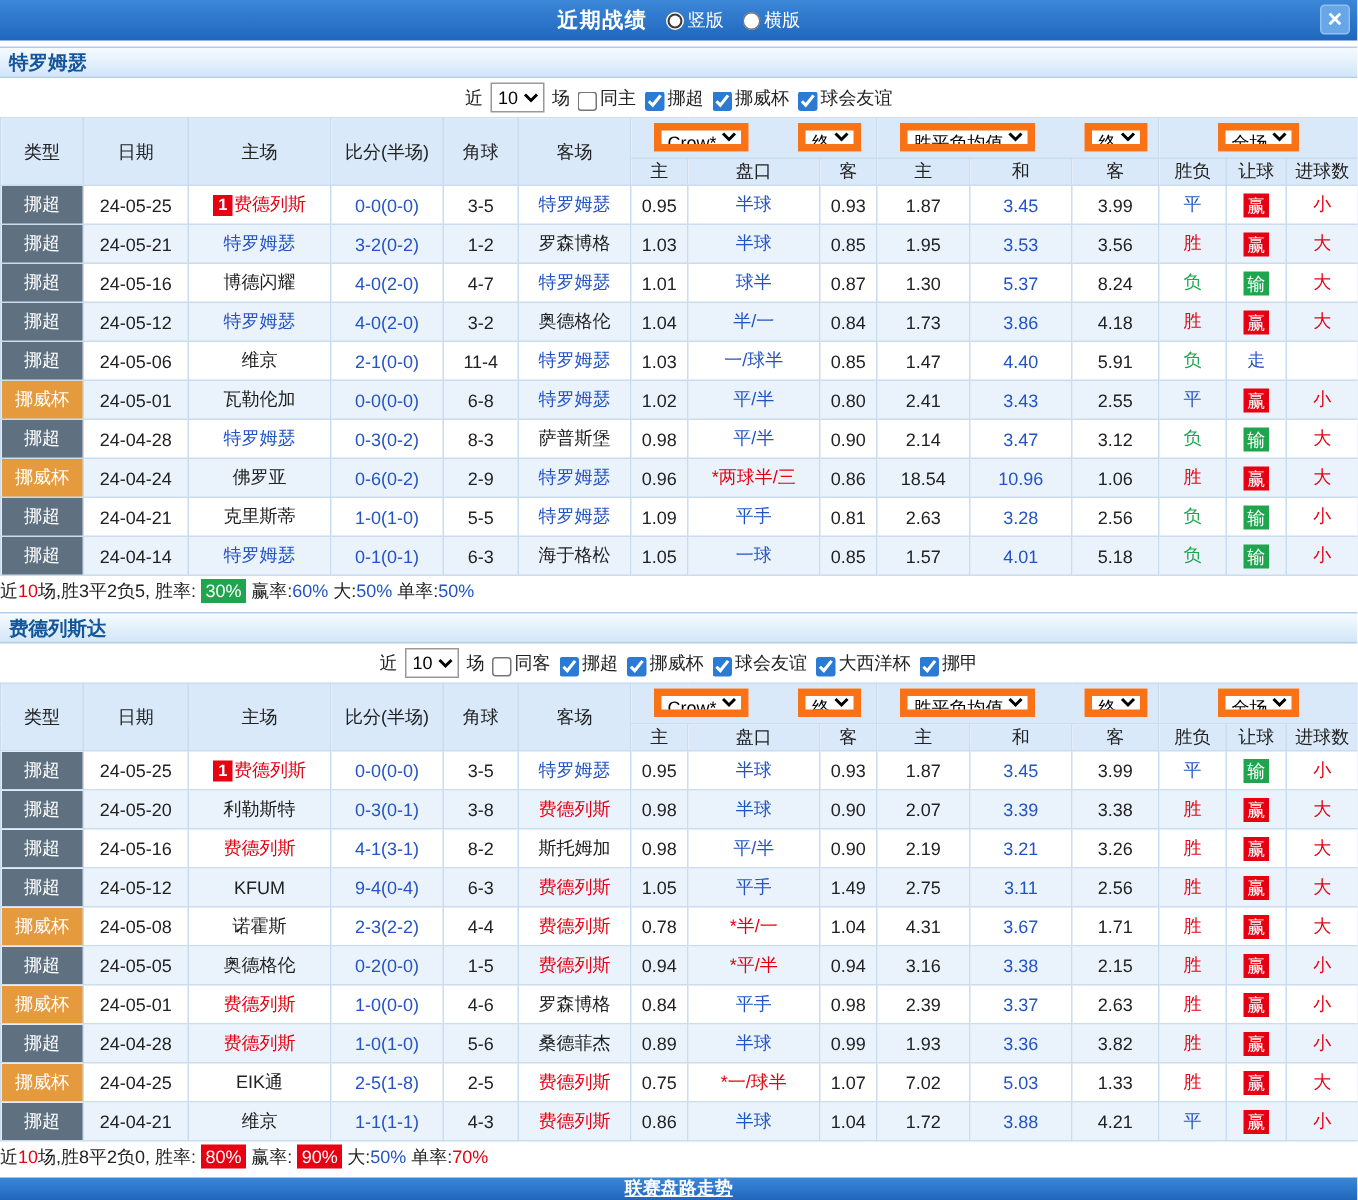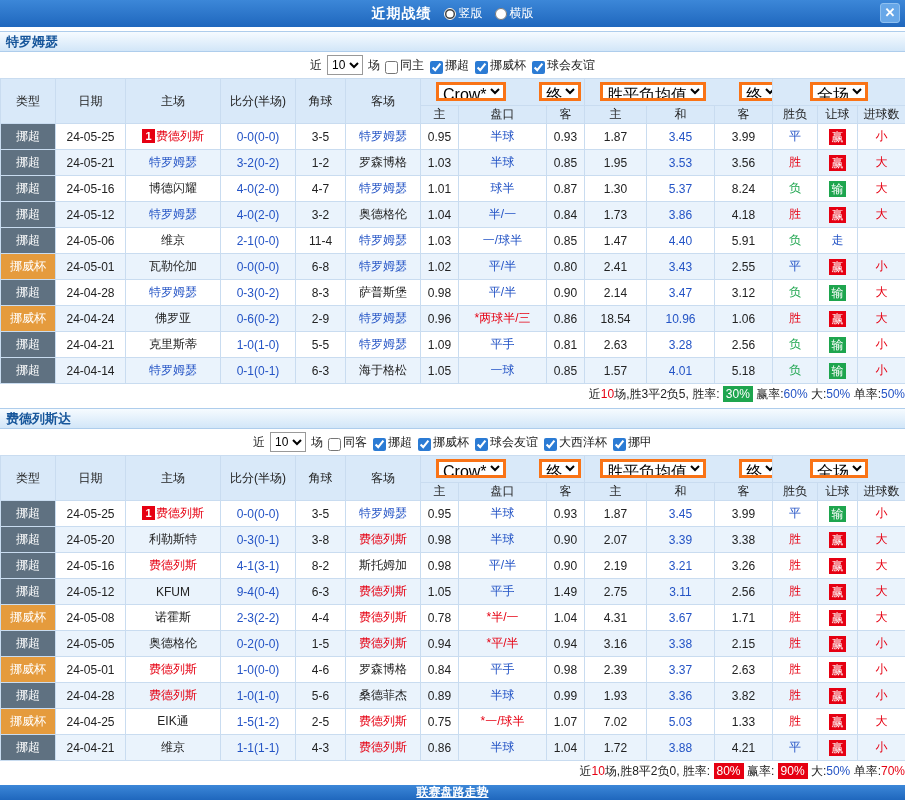--- a/index.html
+++ b/index.html
@@ -35,21 +35,21 @@
   .filter input { margin:0 1px 0 0; width:13px; height:13px; accent-color:#2b7bd4; }
   
   table { border-collapse:collapse; table-layout:fixed; width:905px; }
   th, td {
     border:1px solid #c9dcf0; text-align:center; padding:0;
     white-space:nowrap; overflow:hidden; font-weight:normal; font-size:12px;
   }
   thead th { background:#d9e9f9; color:#222; }
   thead tr.h1 th { height:27px; }
   thead tr.h2 th { height:18px; }
-  thead select { font-size:16px; height:19px; border:3px solid #f97316; background:#fff; margin:0 15px; }
+  thead select { font-size:12px; height:19px; border:5px solid #f97316; background:#fff; margin:0 15px; }
   tbody td { height:26px; background:#fff; }
   tbody tr.alt td { background:#eaf3fc; }
   td.type-super { background:#5f7181; color:#fff; }
   td.type-cup   { background:#e59b3d; color:#fff; }
   tbody tr.alt td.type-super { background:#5f7181; }
   tbody tr.alt td.type-cup { background:#e59b3d; }
   .c-red   { color:#e60012; }
   .c-blue  { color:#2353c5; }
   .c-green { color:#1ea54e; }
   .c-black { color:#222; }
@@ -57,21 +57,21 @@
     display:inline-block; min-width:17px; padding:1px 2px; color:#fff;
     font-size:12px; line-height:14px;
   }
   .badge-win  { background:#e60012; }
   .badge-lose { background:#1ea54e; }
   .rank-badge {
     display:inline-block; background:#e60012; color:#fff; width:13px; height:14px;
     line-height:14px; font-size:11px; margin-right:1px; font-weight:bold;
   }
   
-  .summary { height:20px; line-height:20px; text-align:right; }
+  .summary { height:20px; line-height:20px; text-align:left; }
   .seg-plain { color:#222; }
   .seg-red   { color:#e60012; }
   .seg-blue  { color:#2353c5; }
   .seg-badge-green { background:#1ea54e; color:#fff; padding:1px 3px; }
   .seg-badge-red   { background:#e60012; color:#fff; padding:1px 3px; }
   
   .bottombar {
     position:absolute; left:0; right:0; bottom:0; height:15px;
     background:linear-gradient(#3c87d8,#1f67bd); color:#fff; font-weight:bold;
     text-align:center; line-height:15px; font-size:12px; overflow:hidden; cursor:pointer;text-decoration:underline;
@@ -568,21 +568,21 @@
             <td class="c-blue">3.36</td>
             <td>3.82</td>
             <td class="c-red">胜</td>
             <td><span class="badge badge-win">赢</span></td>
             <td class="c-red">小</td>
           </tr>
           <tr>
             <td class="type-cup">挪威杯</td>
             <td>24-04-25</td>
             <td><span class="c-black">EIK通</span></td>
-            <td class="c-blue">1-5(1-2)</td>
+            <td class="c-blue">2-5(1-8)</td>
             <td>2-5</td>
             <td><span class="c-red">费德列斯</span></td>
             <td>0.75</td>
             <td class="c-red">*一/球半</td>
             <td>1.07</td>
             <td>7.02</td>
             <td class="c-blue">5.03</td>
             <td>1.33</td>
             <td class="c-red">胜</td>
             <td><span class="badge badge-win">赢</span></td>

